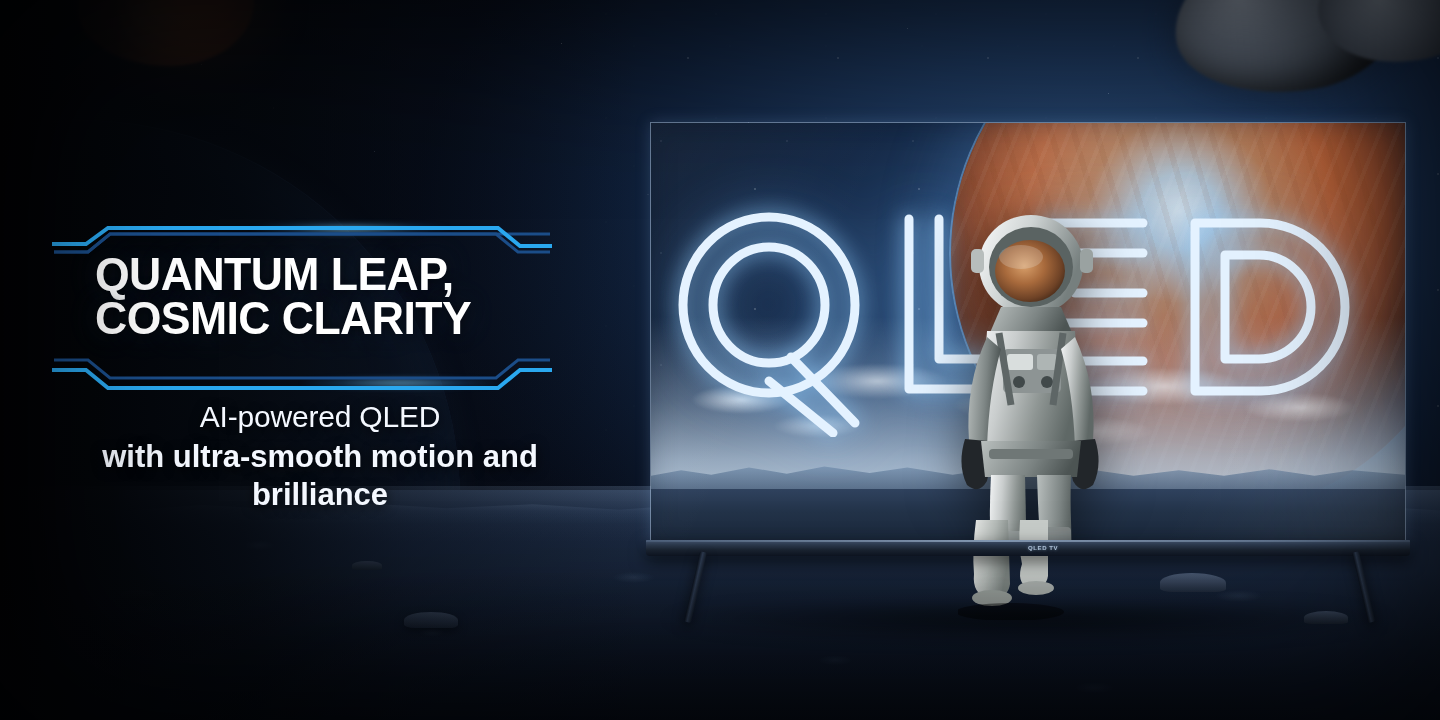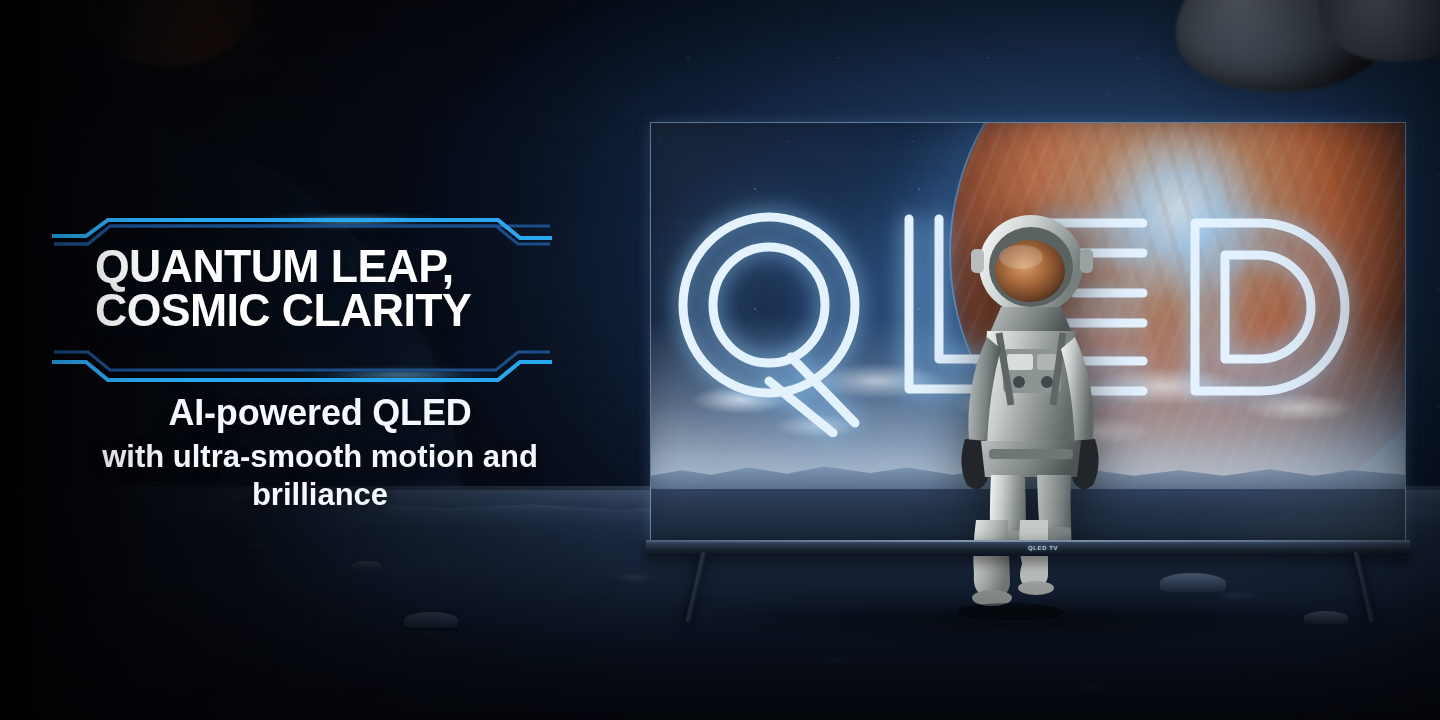--- a/index.html
+++ b/index.html
@@ -296,21 +296,21 @@
   .tv-shadow{
     position:absolute; left:664px; top:604px; width:730px; height:40px;
     background:radial-gradient(ellipse at 50% 38%, rgba(0,0,0,.62), rgba(0,0,0,0) 72%);
     filter:blur(7px);
   }
 
   
   .astro-out{ position:absolute; left:958px; top:520px; width:128px; height:100px; }
 
   
-  .copy{ position:absolute; left:0; top:4px; width:620px; height:518px; }
+  .copy{ position:absolute; left:0; top:12px; width:620px; height:518px; }
 
   .bracket{ position:absolute; left:52px; width:500px; height:34px; }
   .bracket svg{ display:block; overflow:visible; }
   .bracket.top{ top:216px; }
   .bracket.bottom{ top:346px; }
   .bracket .bright{ fill:none; stroke:#2aa8ef; stroke-width:4; }
   .bracket .dim{ fill:none; stroke:#1b4d88; stroke-width:3; }
   .flare{
     position:absolute; width:200px; height:10px; border-radius:50%;
     background:radial-gradient(ellipse at center, rgba(150,225,255,.85), rgba(70,170,255,.25) 45%, rgba(0,0,0,0) 75%);
@@ -326,21 +326,21 @@
     text-shadow:0 2px 14px rgba(0,0,0,.75), 0 0 34px rgba(120,180,250,.18);
     transform:scaleX(.97); transform-origin:left center;
   }
   .headline .l2{ display:block; }
 
   .sub{
     position:absolute; left:60px; top:388px; width:520px;
     text-align:center; color:#f4f8ff;
     text-shadow:0 2px 12px rgba(0,0,0,.8);
   }
-  .sub .s1{ display:block; font-size:36px; font-weight:700; letter-spacing:-.2px; }
+  .sub .s1{ display:block; font-size:30px; font-weight:400; letter-spacing:-.2px; }
   .sub .s2{ display:block; font-size:31px; font-weight:700; line-height:1.22; margin-top:4px; }
 </style>
 </head>
 <body>
 
 <div class="stage">
 
   <div class="sky"></div>
   <div class="bgplanet"></div>
   <div class="bgplanet-rim"></div>

